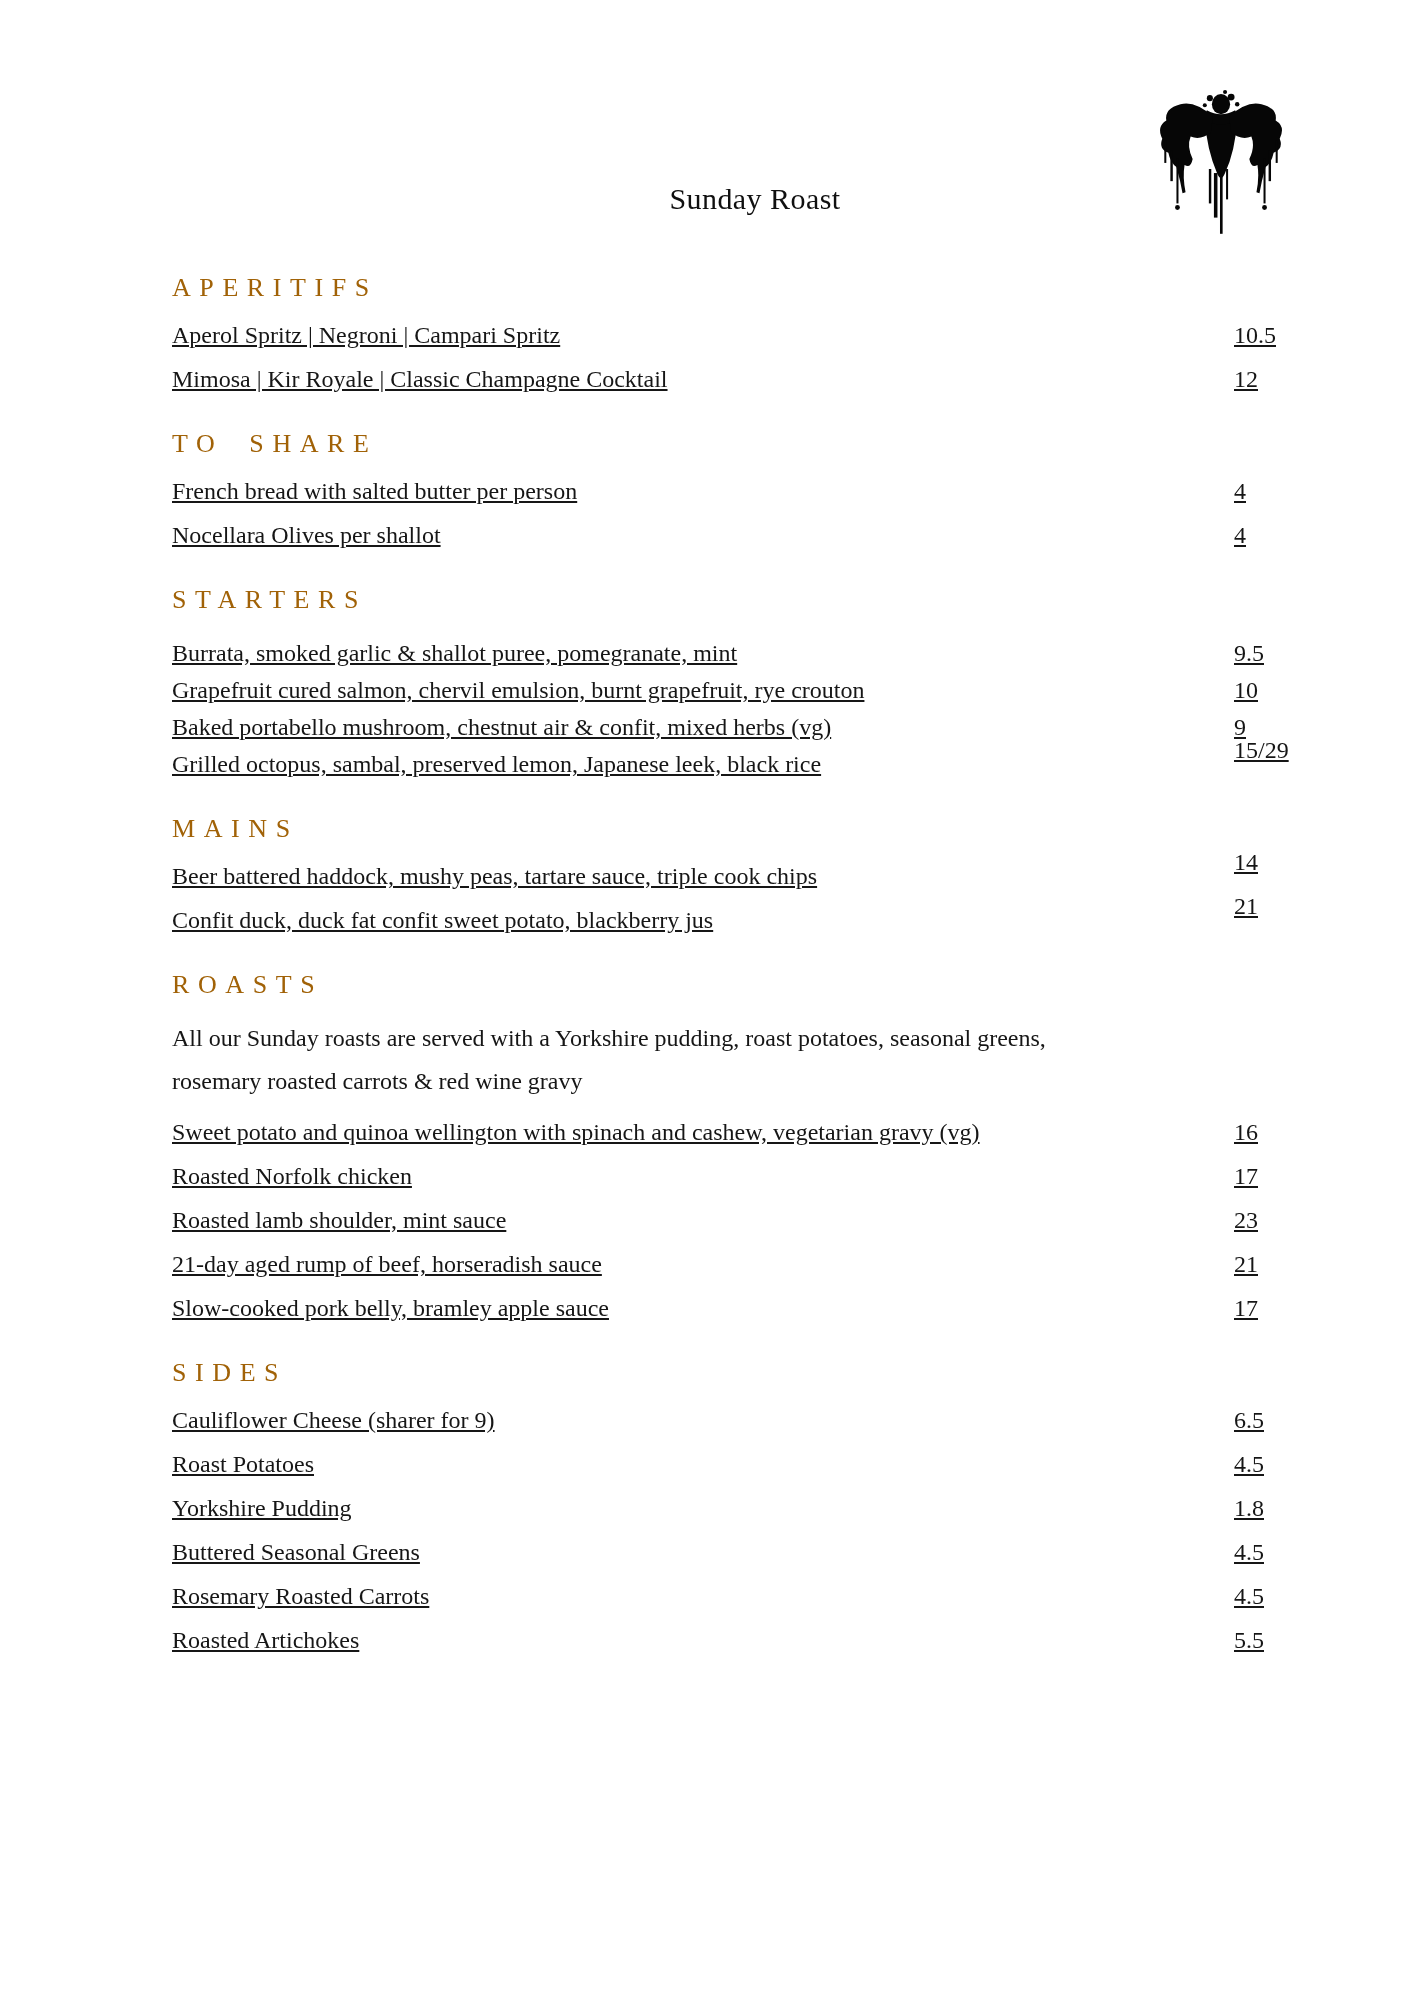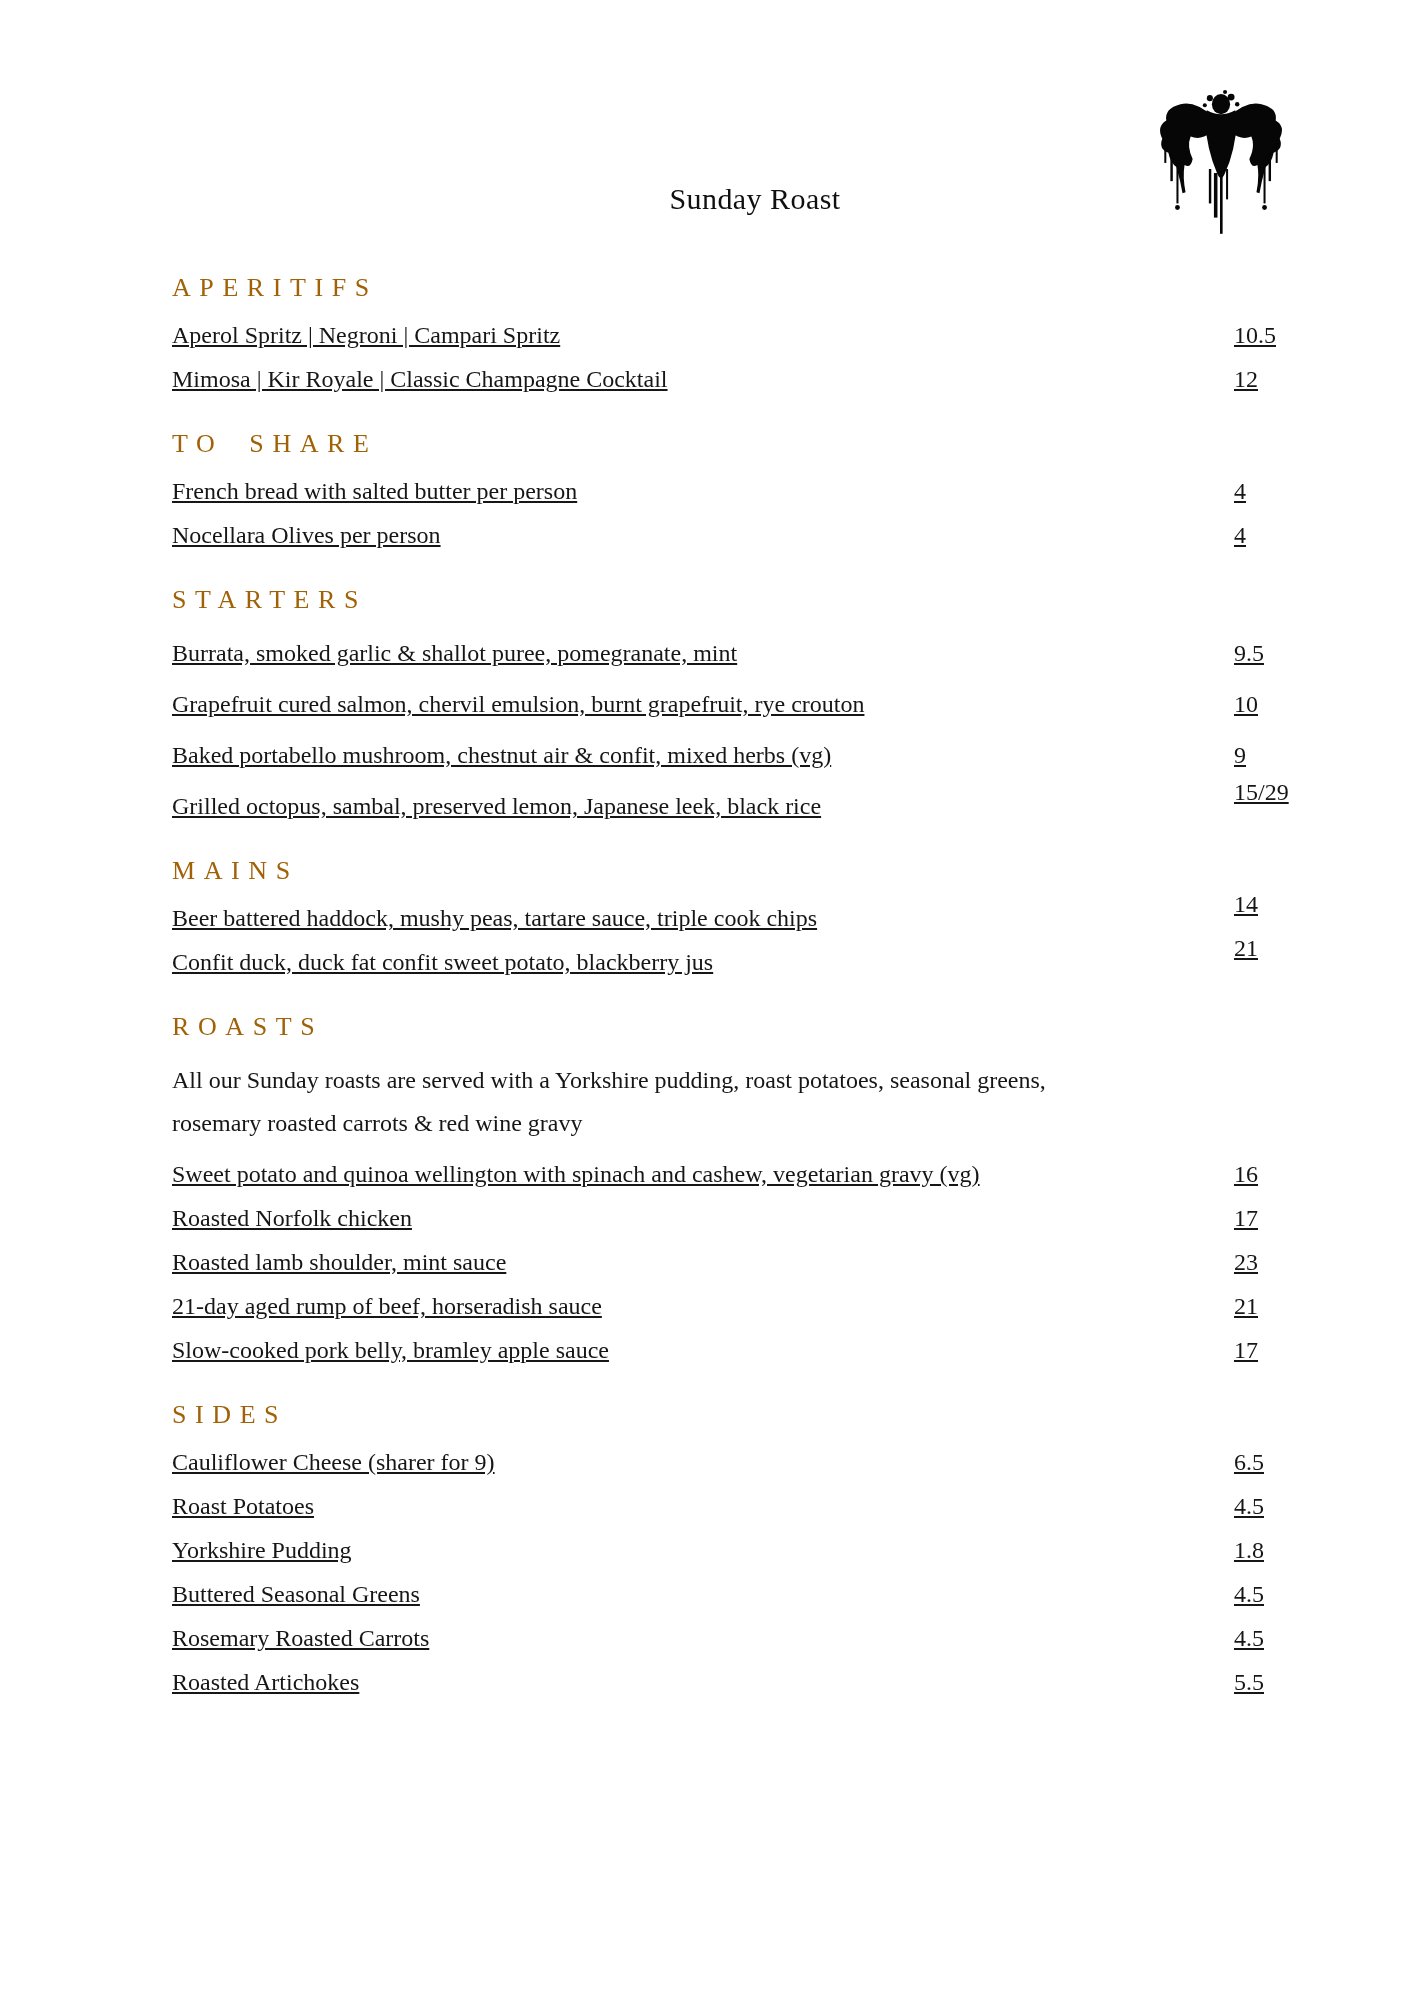--- a/index.html
+++ b/index.html
@@ -51,21 +51,21 @@
   .row {
     display: grid;
     grid-template-columns: 1062px 1fr;
     align-items: start;
     margin-top: 14px;
     font-size: 24px;
     line-height: 30px;
     text-decoration: underline;
   }
   .row.first { margin-top: 17px; }
-  .menu-section.spacious .row { margin-top: 21px; }
+  .menu-section.spacious .row { margin-top: 7px; }
   .menu-section.spacious .row.first { margin-top: 23px; }
   .row.multiline,
   .row.multiline .price { line-height: 43px; }
   .note {
     margin: 17px 0 0 0;
     font-size: 24px;
     line-height: 43px;
     max-width: 1062px;
   }
   .price {
@@ -133,21 +133,21 @@
           <div class="price">12</div>
         </div>
       </section>
       <section class="menu-section">
         <h2>TO SHARE</h2>
         <div class="row first">
           <div class="item-name">French bread with salted butter per person</div>
           <div class="price">4</div>
         </div>
         <div class="row">
-          <div class="item-name">Nocellara Olives per person</div>
+          <div class="item-name">Nocellara Olives per shallot</div>
           <div class="price">4</div>
         </div>
       </section>
       <section class="menu-section spacious">
         <h2>STARTERS</h2>
         <div class="row first">
           <div class="item-name">Burrata, smoked garlic &amp; shallot puree, pomegranate, mint</div>
           <div class="price">9.5</div>
         </div>
         <div class="row">

